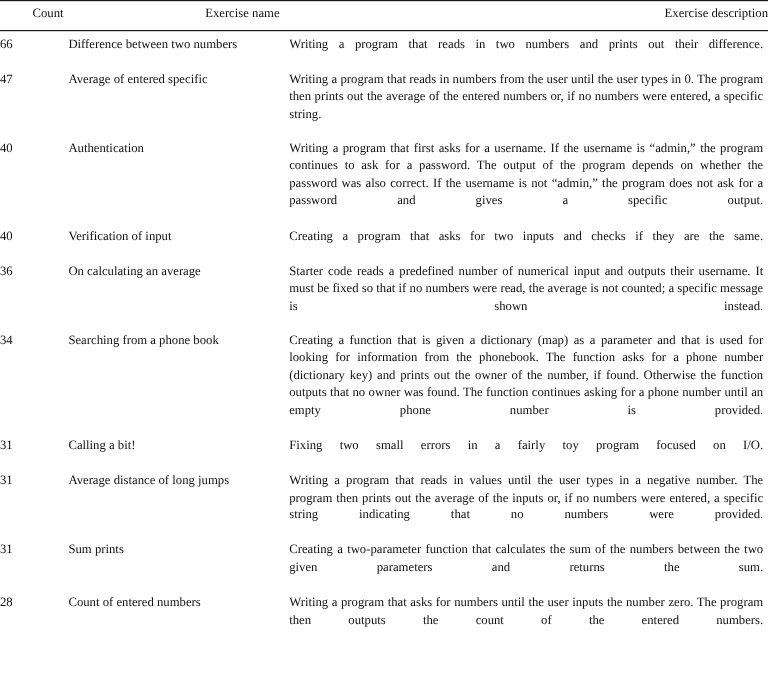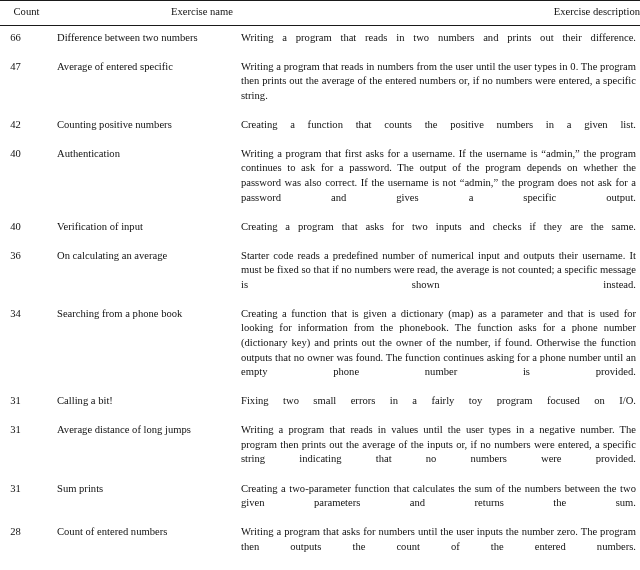--- a/index.html
+++ b/index.html
@@ -53,31 +53,31 @@
   col.col-name  { width: 180px; }
   col.col-desc  { width: 407px; }
 
   thead th {
     font-weight: normal;
     padding: 0;
     vertical-align: top;
     text-align: right;
   }
   th.h-count {
-    text-align: center;
+    text-align: right;
   }
   th.h-name { padding-left: 4px; }
   th.h-desc { padding-left: 8px; }
 
   tbody td {
     padding: 0;
     vertical-align: top;
   }
   td.c-count {
-    text-align: center;
+    text-align: left;
     padding-right: 22px;
     white-space: nowrap;
   }
   td.c-name {
     padding-left: 4px;
     padding-right: 4px;
   }
   td.c-desc {
     padding-left: 8px;
     padding-right: 4px;
@@ -129,25 +129,20 @@
           <td class="c-count">66</td>
           <td class="c-name">Difference between two numbers</td>
           <td class="c-desc">Writing a program that reads in two numbers and prints out their difference.</td>
         </tr>
         <tr>
           <td class="c-count">47</td>
           <td class="c-name">Average of entered specific</td>
           <td class="c-desc">Writing a program that reads in numbers from the user until the user types in 0. The program then prints out the average of the entered numbers or, if no numbers were entered, a specific string.</td>
         </tr>
         <tr>
-          <td class="c-count">42</td>
-          <td class="c-name">Counting positive numbers</td>
-          <td class="c-desc">Creating a function that counts the positive numbers in a given list.</td>
-        </tr>
-        <tr>
           <td class="c-count">40</td>
           <td class="c-name">Authentication</td>
           <td class="c-desc">Writing a program that first asks for a username. If the username is “admin,” the program continues to ask for a password. The output of the program depends on whether the password was also correct. If the username is not “admin,” the program does not ask for a password and gives a specific output.</td>
         </tr>
         <tr>
           <td class="c-count">40</td>
           <td class="c-name">Verification of input</td>
           <td class="c-desc">Creating a program that asks for two inputs and checks if they are the same.</td>
         </tr>
         <tr>

